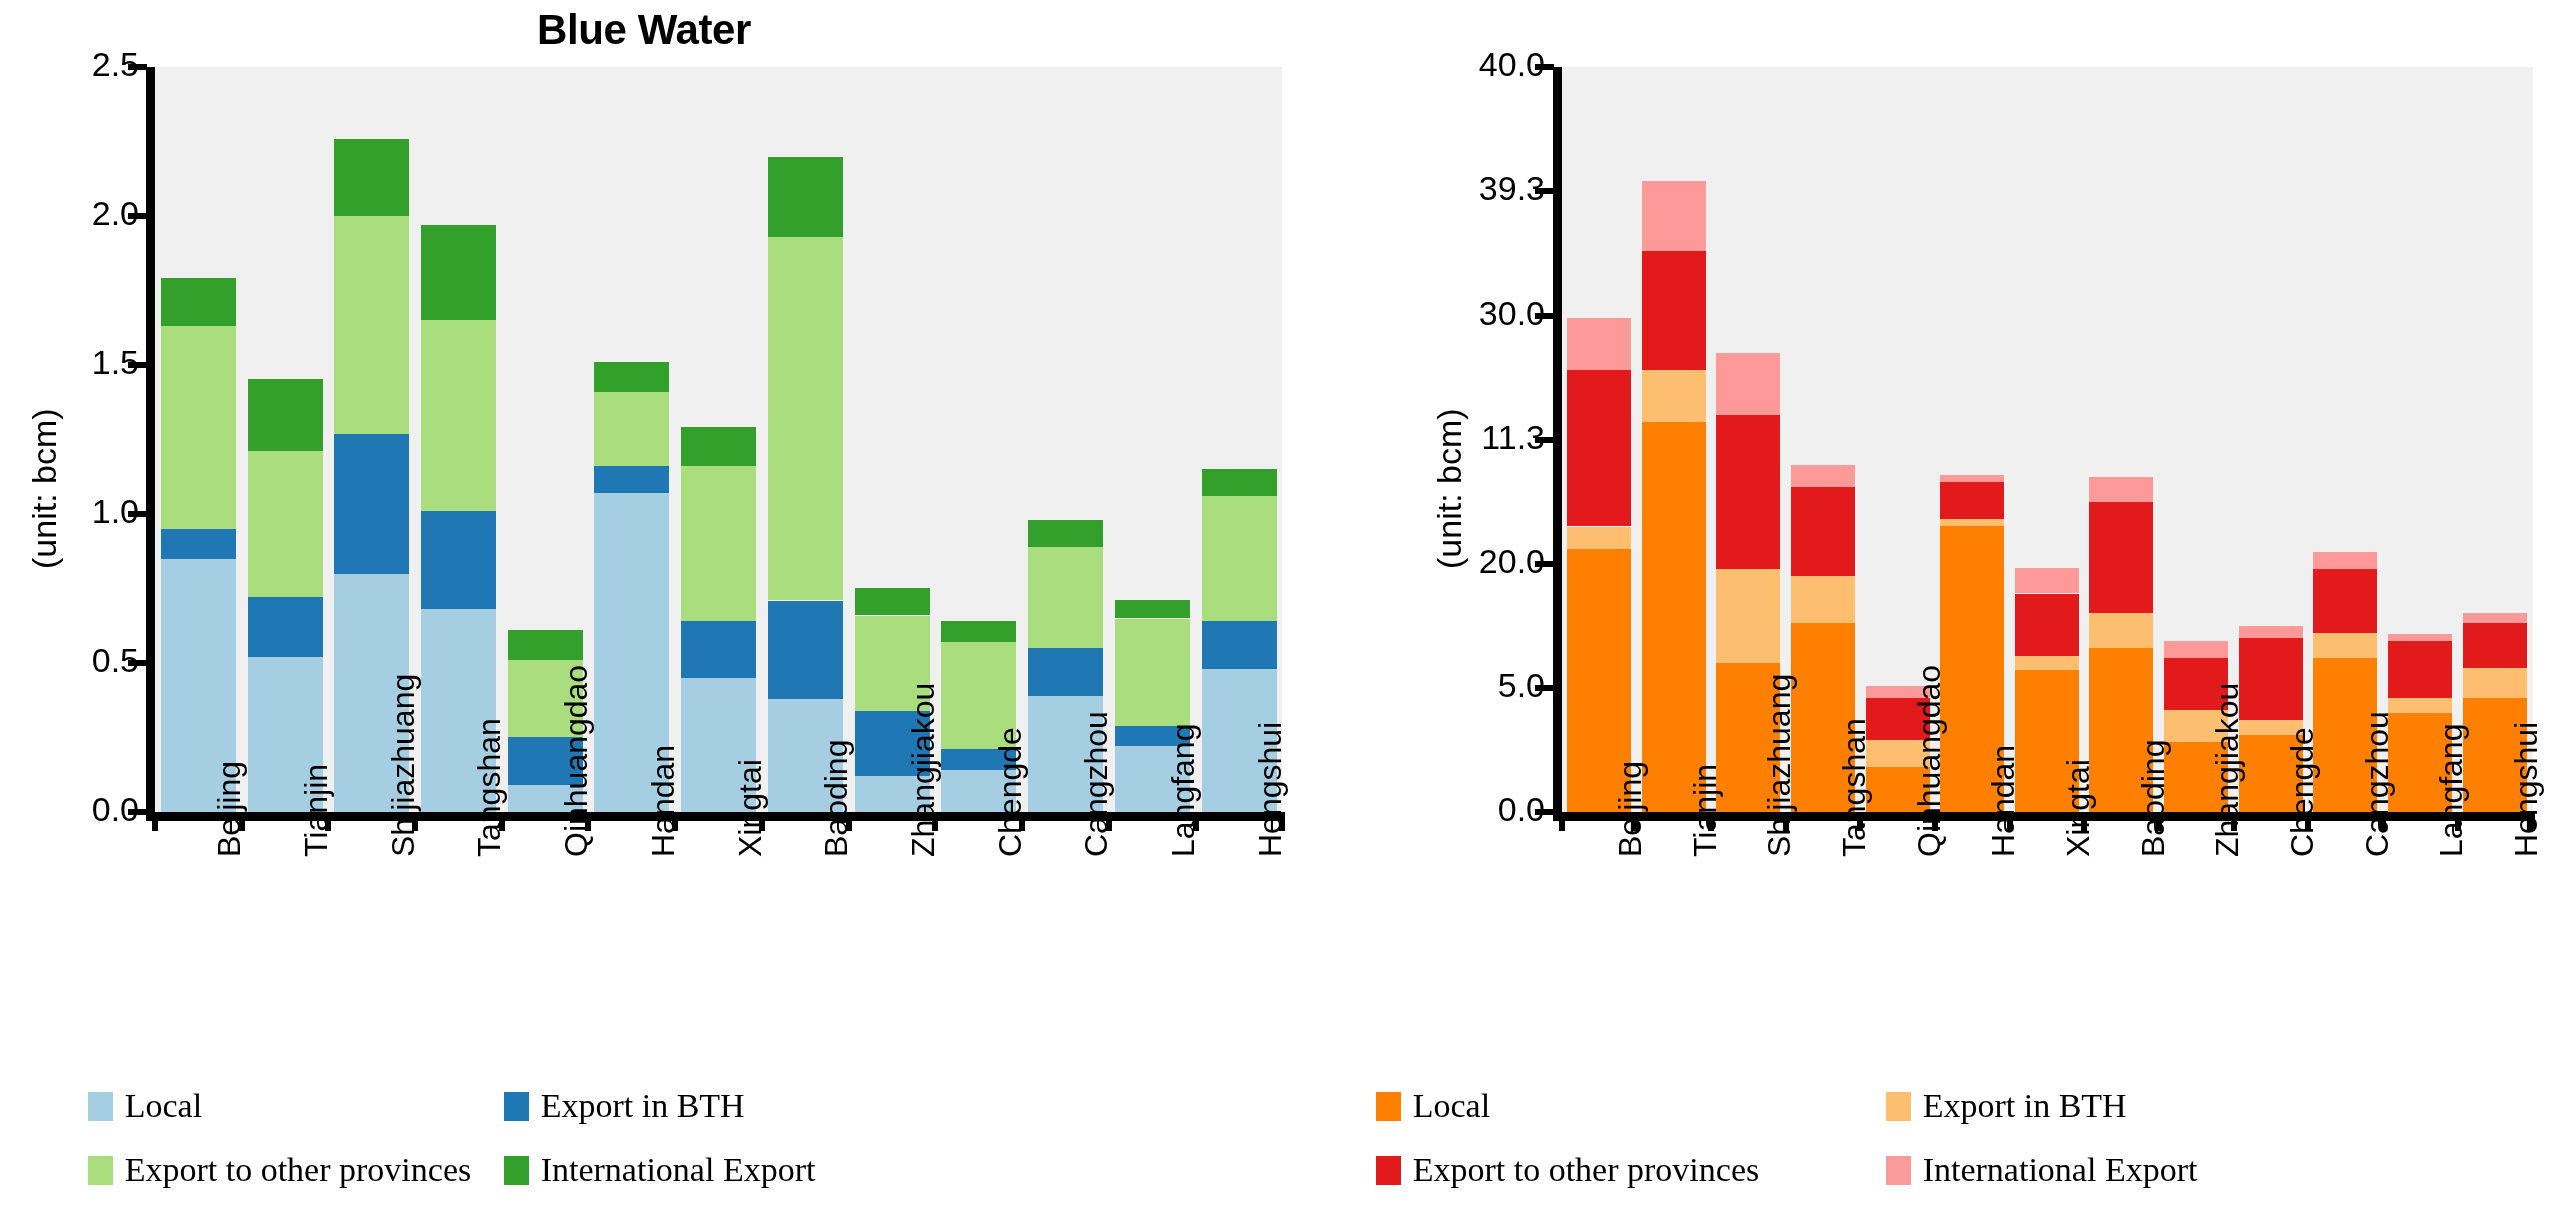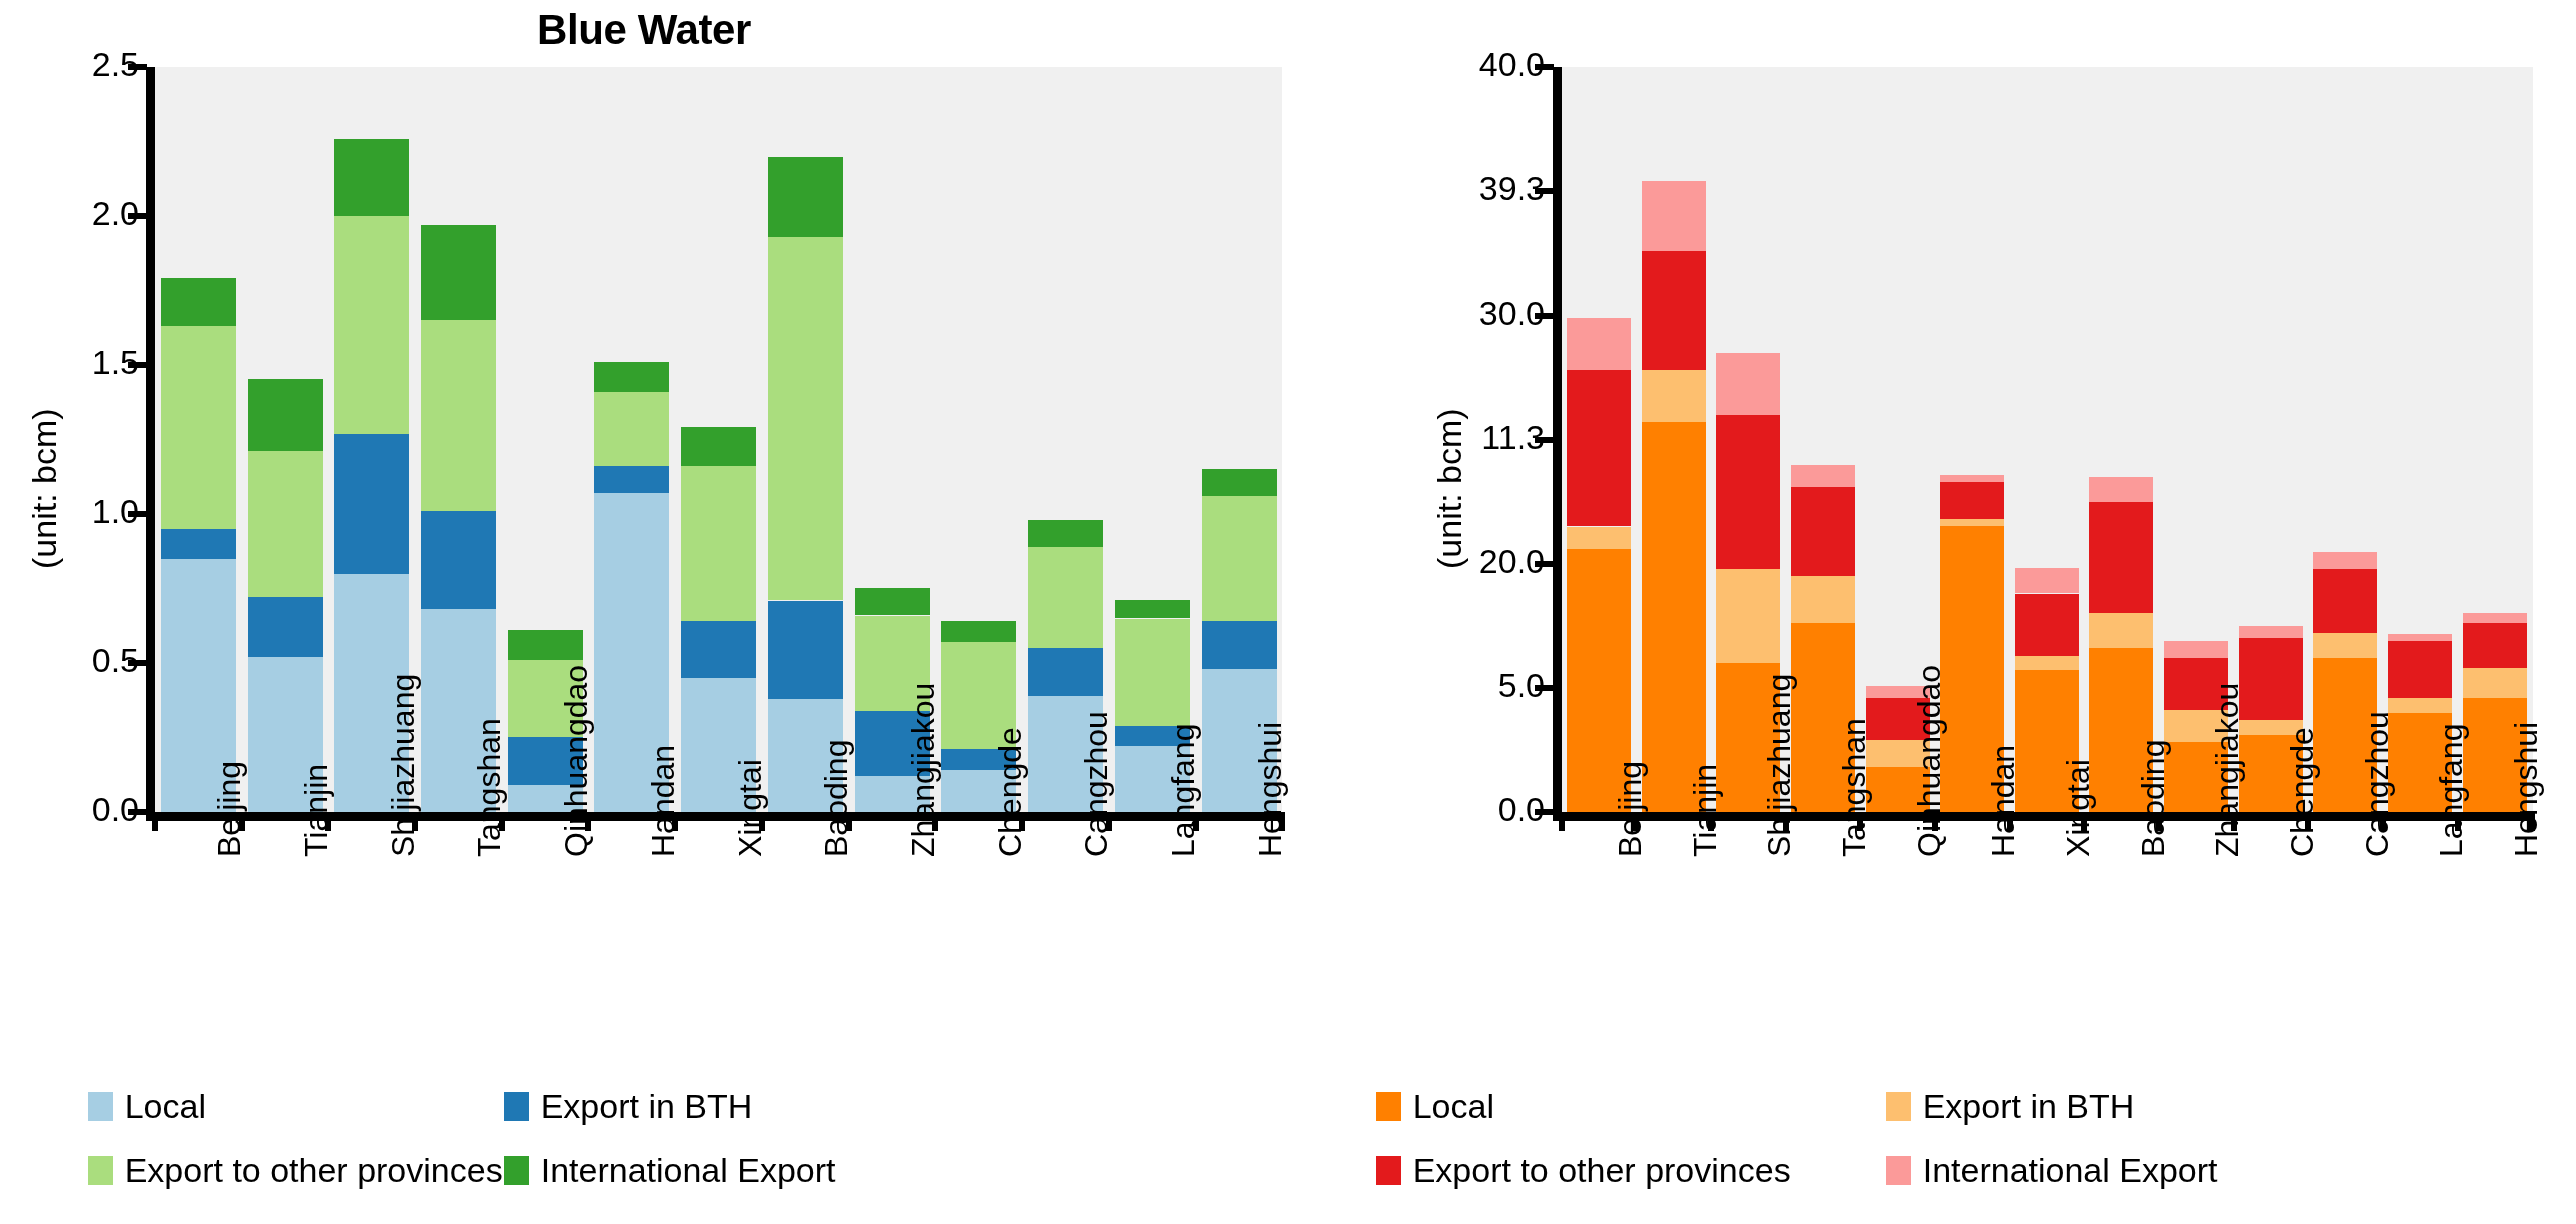--- a/index.html
+++ b/index.html
@@ -36,21 +36,21 @@
 
   .xlabel{
     position:absolute;font-size:32px;color:#000;white-space:nowrap;
     transform:rotate(-90deg);transform-origin:left top;
   }
 
   .bar{position:absolute;bottom:0;}
   .seg{position:absolute;width:100%;left:0;}
 
   .legend{position:absolute;}
-  .legrow{position:absolute;display:flex;align-items:center;}
+  .legrow{position:absolute;display:flex;align-items:center;font-family:Liberation Serif, serif;}
   .swatch{width:25px;height:29px;margin-right:11.7px;flex:0 0 auto;}
   .legtext{font-size:34px;color:#000;white-space:nowrap;line-height:1;}
 </style>
 </head>
 <body>
 
 <div class="wrap">
 
   <div class="panel" id="panel-left">
     <div class="title">Blue Water</div>

